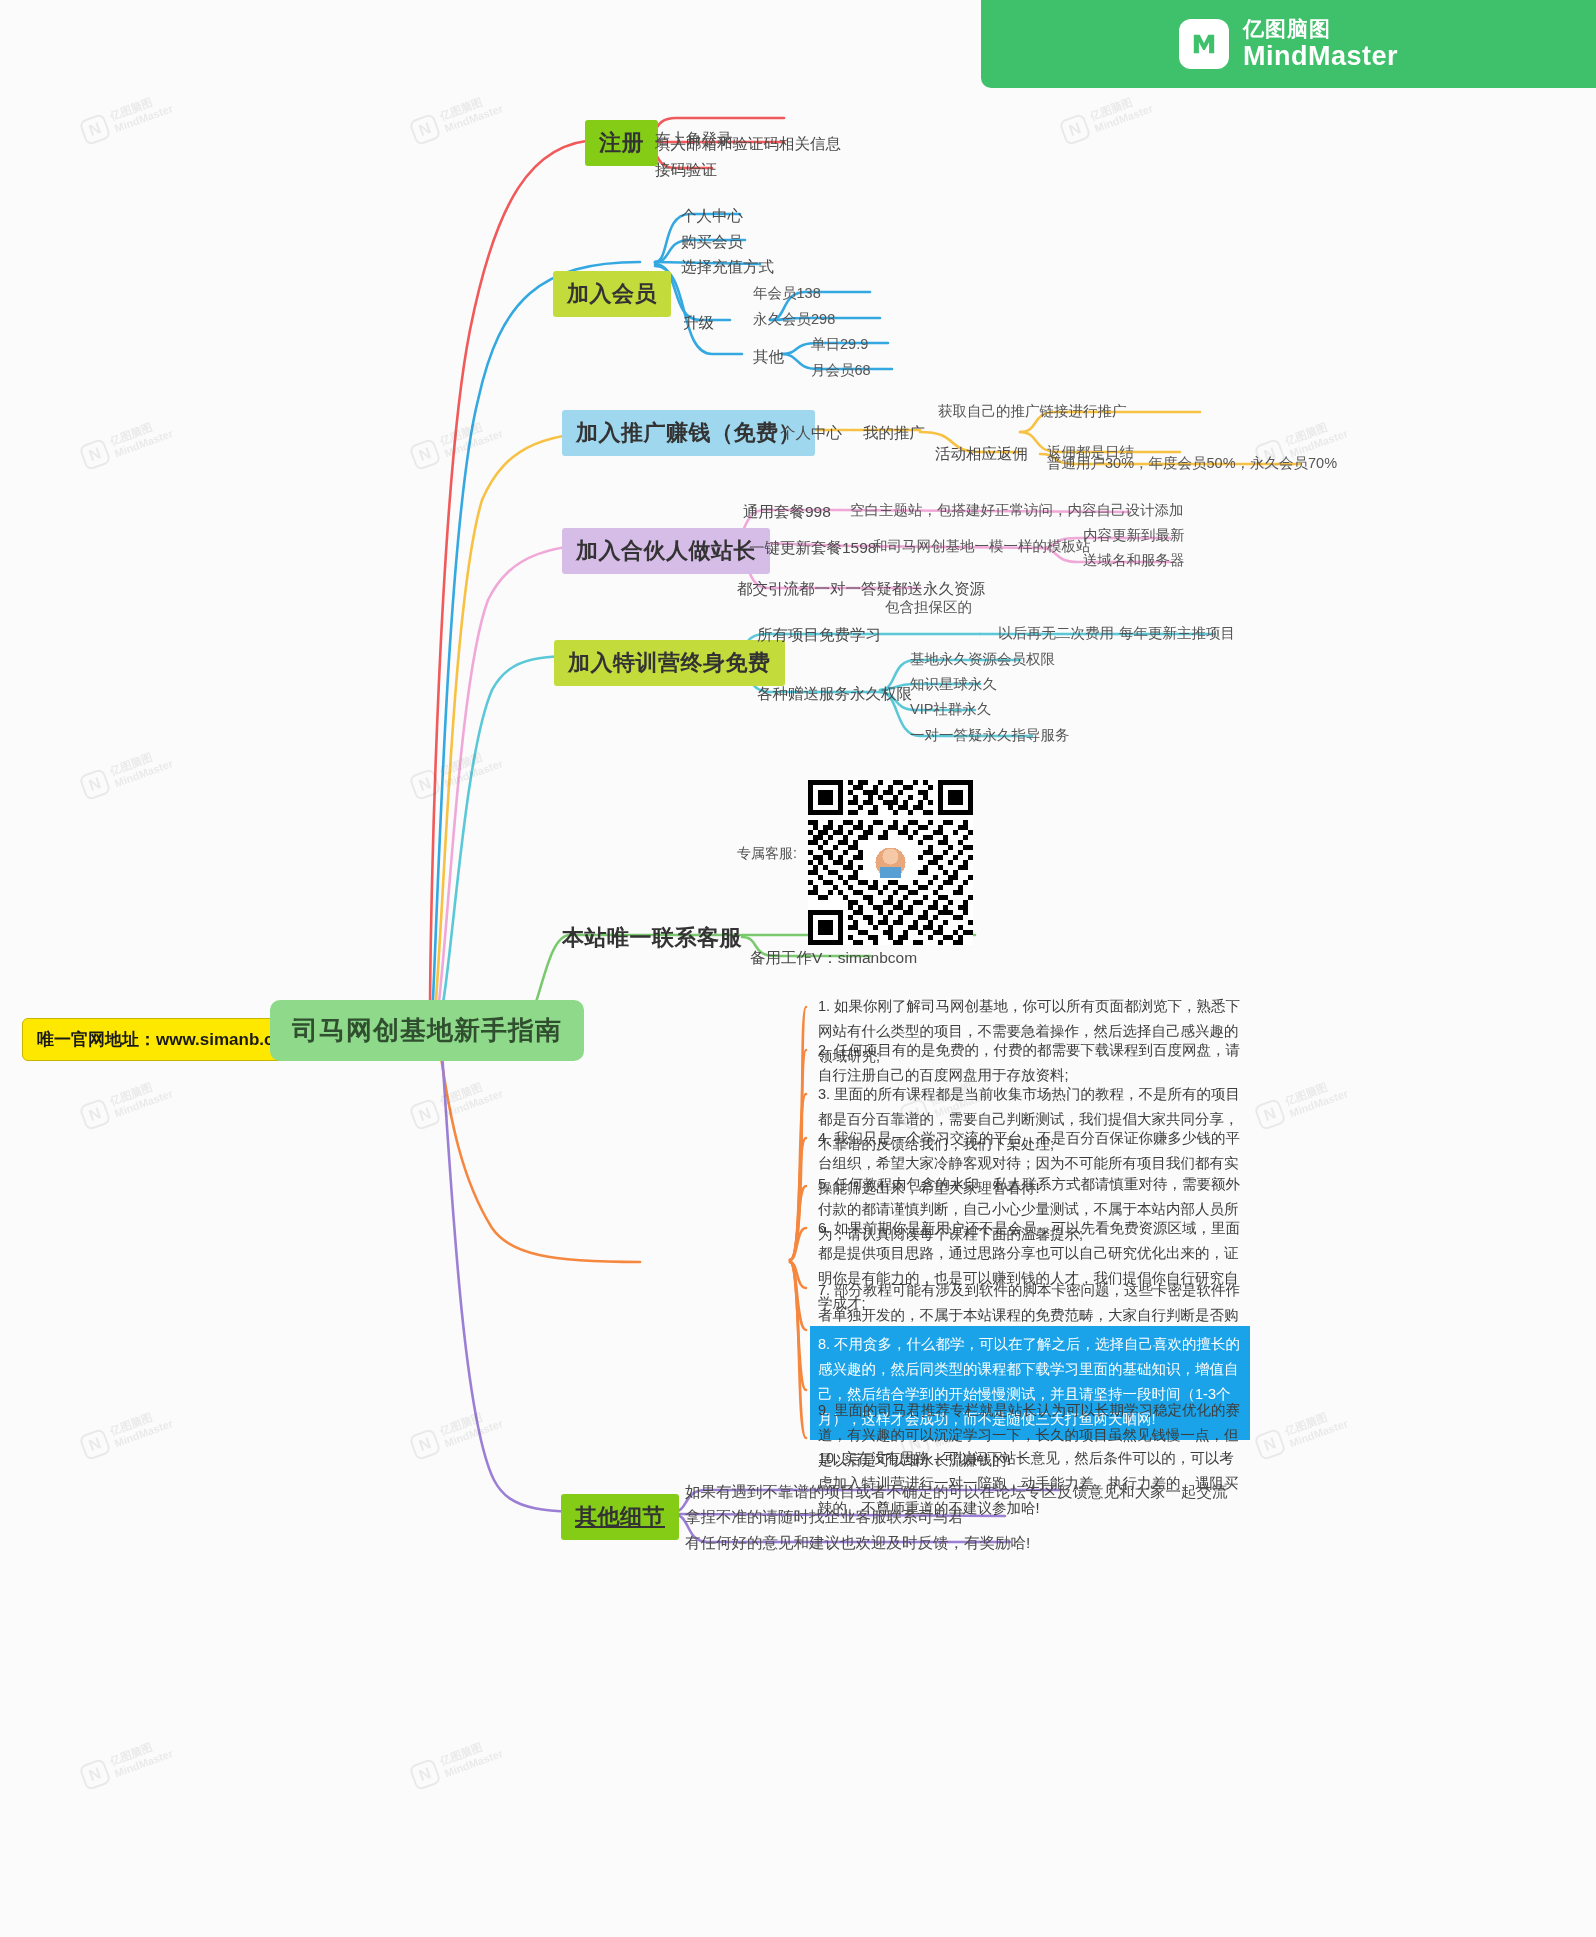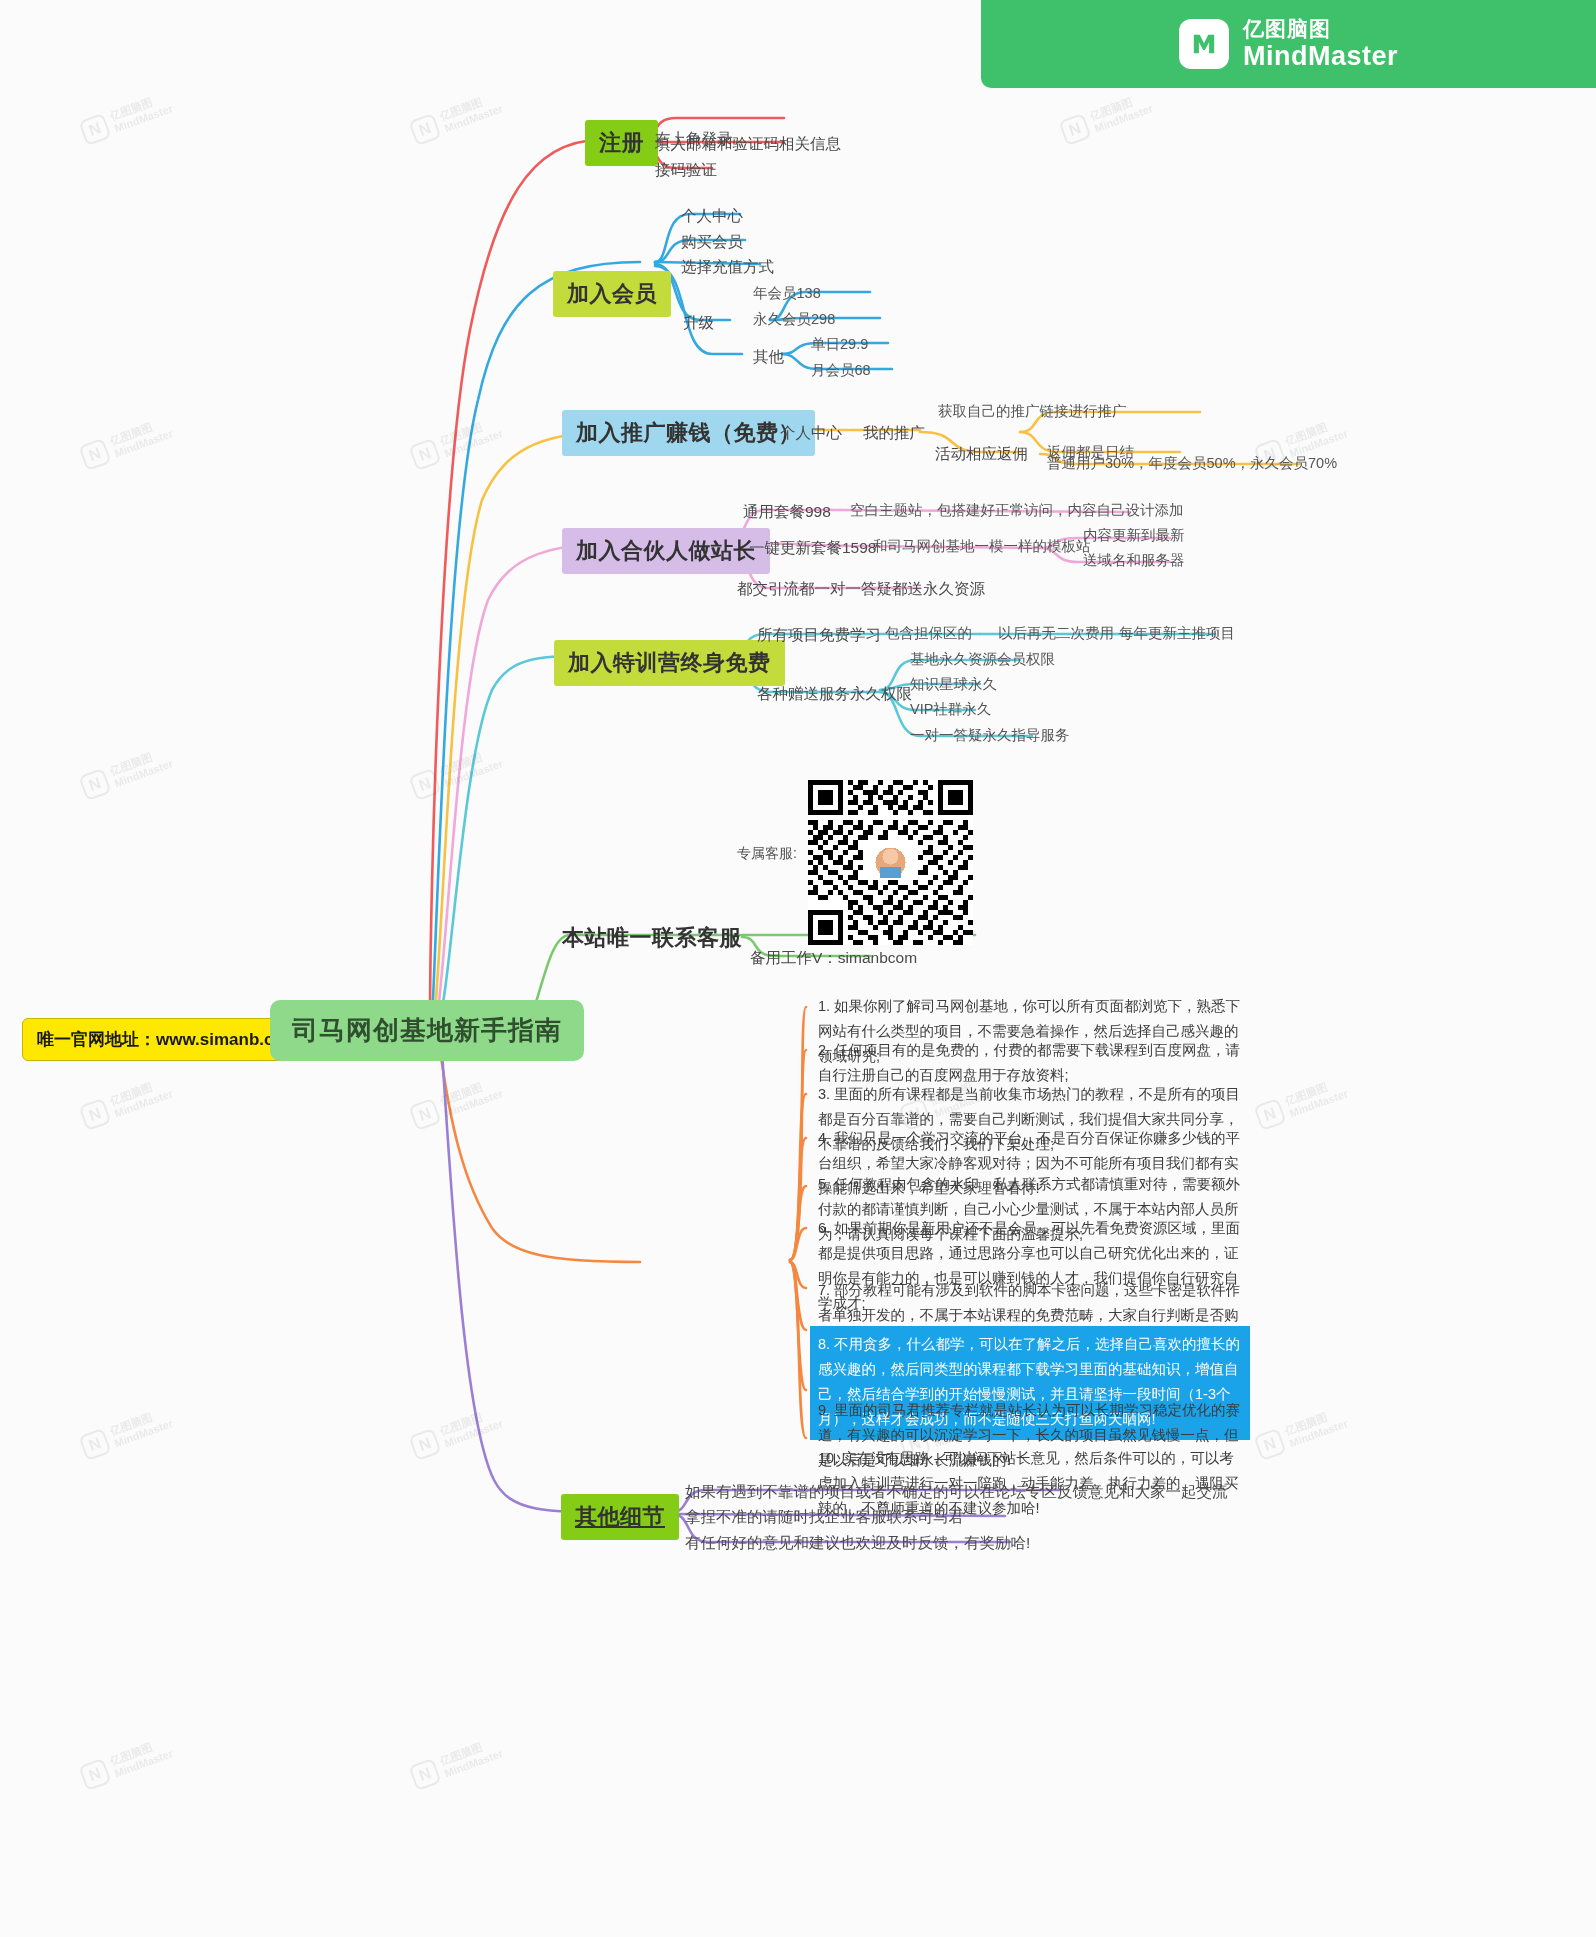--- a/index.html
+++ b/index.html
@@ -262,21 +262,21 @@
   <div class="node l2" style="left:738px; top:499px;">通用套餐998</div>
   <div class="node l3" style="left:845px; top:499px;">空白主题站，包搭建好正常访问，内容自己设计添加</div>
   <div class="node l2" style="left:744px; top:535px;">一键更新套餐1598</div>
   <div class="node l3" style="left:868px; top:535px;">和司马网创基地一模一样的模板站</div>
   <div class="node l3" style="left:1078px; top:524px;">内容更新到最新</div>
   <div class="node l3" style="left:1078px; top:549px;">送域名和服务器</div>
   <div class="node l2" style="left:732px; top:576px;">都交引流都一对一答疑都送永久资源</div>
 
   <div class="node l1 c-teal" style="left:554px; top:640px;">加入特训营终身免费</div>
   <div class="node l2" style="left:752px; top:622px;">所有项目免费学习</div>
-  <div class="node l3" style="left:880px; top:622px;">包含担保区的</div>
+  <div class="node l3" style="left:880px; top:596px;">包含担保区的</div>
   <div class="node l3" style="left:993px; top:622px;">以后再无二次费用</div>
   <div class="node l3" style="left:1114px; top:622px;">每年更新主推项目</div>
   <div class="node l2" style="left:752px; top:681px;">各种赠送服务永久权限</div>
   <div class="node l3" style="left:905px; top:648px;">基地永久资源会员权限</div>
   <div class="node l3" style="left:905px; top:673px;">知识星球永久</div>
   <div class="node l3" style="left:905px; top:698px;">VIP社群永久</div>
   <div class="node l3" style="left:905px; top:724px;">一对一答疑永久指导服务</div>
 
   <div class="qrlabel" style="left:737px; top:845px;">专属客服:</div>
   <div class="qrwrap" style="left:808px; top:780px;">

